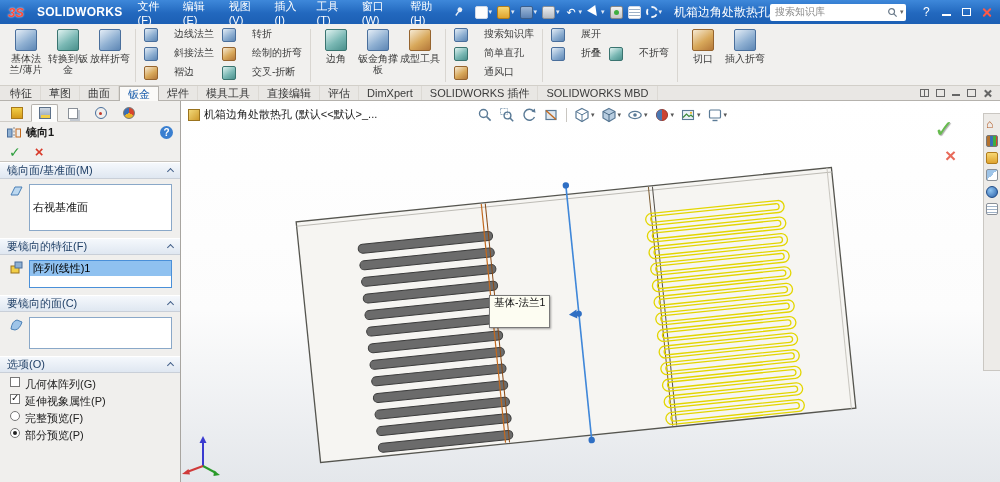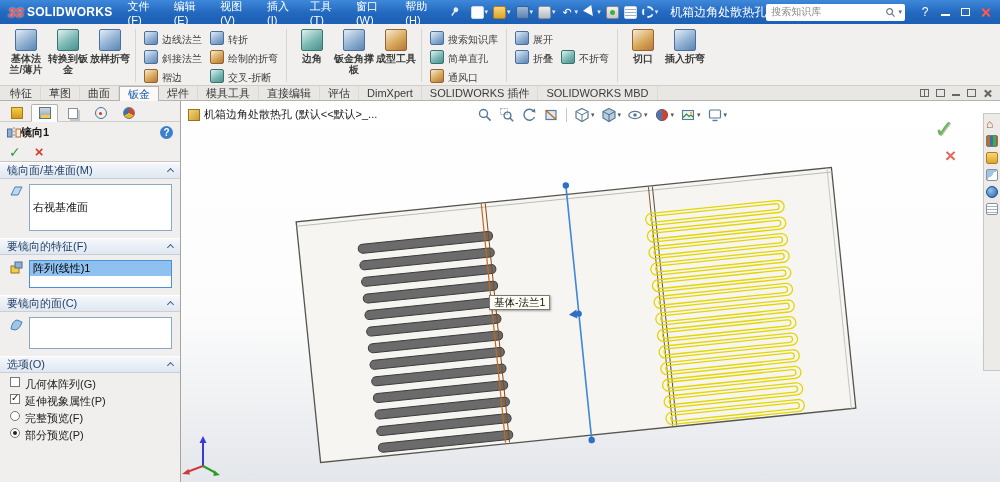--- a/index.html
+++ b/index.html
@@ -3,21 +3,21 @@
 <meta charset="utf-8">
 <style>
   * { margin:0; padding:0; box-sizing:border-box; }
   html,body { width:1000px; height:482px; }
   body { font-family:"Liberation Sans","DejaVu Sans",sans-serif; font-size:11px; overflow:hidden; background:#f0efed; }
   .app { width:1000px; height:482px; display:flex; flex-direction:column; }
 
   
   .titlebar { height:24px; background:linear-gradient(180deg,#3e88da 0%,#2268be 55%,#1c5fb4 100%);
     display:flex; align-items:center; color:#fff; padding:0 4px; flex:0 0 auto; }
-  .logo { display:flex; align-items:center; gap:3px; margin:0 8px 0 4px; }
+  .logo { display:flex; align-items:center; gap:13px; margin:0 8px 0 4px; }
   .logo-badge { color:#ff4a38; font-weight:bold; font-style:italic; font-size:13px; text-shadow:0 0 2px #fff; }
   .logo-text { font-weight:bold; font-size:12px; letter-spacing:.3px; }
   .menubar { display:flex; align-items:center; }
   .menu-item { padding:3px 7px; cursor:default; }
   .pin-btn { margin:0 4px; display:flex; align-items:center; }
   .qa-bar { display:flex; align-items:center; gap:1px; margin-left:4px; }
   .qa-btn { display:flex; align-items:center; padding:1px 2px; border-radius:2px; }
   .qa-ico { width:13px; height:13px; border-radius:2px; display:inline-flex; align-items:center; justify-content:center; }
   .qa-caret { font-size:7px; color:#dfe8f5; margin-left:1px; }
   .i-new { background:#fdfdfd; border:1px solid #cfd8e8; }
@@ -44,27 +44,27 @@
   .wb-close { position:relative; width:11px; height:11px; }
   .wb-close::before,.wb-close::after { content:""; position:absolute; left:5px; top:0; width:2px; height:11px; background:#ff5a48; border-radius:1px; }
   .wb-close::before { transform:rotate(45deg); } .wb-close::after { transform:rotate(-45deg); }
 
   
   .ribbon { height:61px; background:#f1f0ee; display:flex; align-items:stretch; padding:2px 0 0 5px; flex:0 0 auto; }
   .rb-group { display:flex; }
   .rb-col { display:flex; flex-direction:column; justify-content:flex-start; padding-top:2px; gap:2px; }
   .rb-col.center { justify-content:center; padding-top:0; }
   .rb-sep { width:1px; background:#d9d6d1; margin:3px 4px; }
-  .rb-large { width:42px; display:flex; flex-direction:column; align-items:center; padding-top:3px; gap:2px; border-radius:2px;font-weight:bold; }
+  .rb-large { width:42px; display:flex; flex-direction:column; align-items:center; padding-top:3px; gap:2px; border-radius:2px; }
   .rb-lbl { font-size:10px; line-height:11px; text-align:center; color:#3c3c3c; }
   .rb-ico { width:22px; height:22px; border-radius:2px; border:1px solid #4a6f9c;
     background:linear-gradient(145deg,#e4edf6,#8fb0d2 55%,#5d86b4); }
   .rb-ico.warm { background:linear-gradient(145deg,#f6ead4,#d8a85a 55%,#b4783a); border-color:#96642e; }
   .rb-ico.teal { background:linear-gradient(145deg,#dff2f0,#7ab8b4 55%,#4a908c); border-color:#3a7470; }
-  .rb-small { display:flex; align-items:flex-end; gap:4px; height:17px; padding:0 4px; border-radius:2px; }
+  .rb-small { display:flex; align-items:flex-start; gap:16px; height:17px; padding:0 4px; border-radius:2px; }
   .rb-ico-s { width:14px; height:14px; border-radius:2px; border:1px solid #4a6f9c; flex:0 0 auto;
     background:linear-gradient(145deg,#e4edf6,#8fb0d2 55%,#5d86b4); }
   .rb-ico-s.warm { background:linear-gradient(145deg,#f6ead4,#d8a85a 55%,#b4783a); border-color:#96642e; }
   .rb-ico-s.teal { background:linear-gradient(145deg,#dff2f0,#7ab8b4 55%,#4a908c); border-color:#3a7470; }
 
   
   .tabrow { height:16px; background:#e9e7e4; border-top:1px solid #d2cfc9; border-bottom:1px solid #b5b2ad;
     display:flex; align-items:stretch; padding-left:2px; flex:0 0 auto; }
   .tab { padding:1px 8px; color:#3a3a3a; font-size:11px; display:flex; align-items:center; border-right:1px solid #dcd9d4; }
   .tab.active { background:#fbfaf8; color:#1a5dab; border:1px solid #b5b2ad; border-bottom:none; margin-bottom:-1px; }
@@ -86,21 +86,21 @@
   .pm-tab.active { background:#fdfdfc; border:1px solid #b5b2ad; border-bottom:1px solid #fdfdfc; }
   .mt { width:12px; height:12px; }
   .mt-tree { background:linear-gradient(#f2ce46,#d49a1a); border:1px solid #a8781a; }
   .mt-wrench { background:linear-gradient(#cfd8e2,#8fa0b4); border:1px solid #5c7088; position:relative; }
   .mt-wrench::after { content:""; position:absolute; left:1px; top:7px; width:9px; height:3px; background:#f2ce46; }
   .mt-sheets { background:#fff; border:1px solid #8a9098; box-shadow:2px 2px 0 #c2c8d0; width:10px; height:11px; }
   .mt-target { border:1.5px solid #4a6f9c; border-radius:50%; position:relative; }
   .mt-target::after { content:""; position:absolute; left:3.5px; top:3.5px; width:3px; height:3px; border-radius:50%; background:#c23a2a; }
   .mt-sphere { border-radius:50%; background:conic-gradient(#d8452e 0 120deg,#e8b428 120deg 240deg,#3a6fb4 240deg 360deg); border:1px solid #777; }
 
-  .pm-title { height:21px; display:flex; align-items:center; padding:0 7px; color:#1a1a1a; font-weight:bold; }
+  .pm-title { height:21px; display:flex; align-items:center; gap:5px; padding:0 7px; color:#1a1a1a; font-weight:bold; }
   .pm-help { margin-left:auto; width:13px; height:13px; border-radius:50%; background:#3a7fd0; color:#fff;
     font-size:10px; font-weight:bold; display:flex; align-items:center; justify-content:center; }
   .pm-actions { height:19px; display:flex; align-items:center; gap:14px; padding:0 9px; border-bottom:1px solid #c8c5c0; }
   .pm-ok { color:#2e9e3e; font-size:14px; font-weight:bold; line-height:14px; }
   .pm-cancel { color:#d83a2a; font-size:15px; font-weight:bold; line-height:14px; }
 
   .pm-sec-h { height:17px; background:linear-gradient(#f5f8fc,#dfe7f1); color:#1f3f66; display:flex; align-items:center;
     padding:0 7px; border-top:1px solid #fff; border-bottom:1px solid #c9cfd8; }
   .chev { width:5px; height:5px; border-left:1.4px solid #44608a; border-top:1.4px solid #44608a;
     transform:rotate(45deg); margin-left:auto; margin-top:2px; }
@@ -119,21 +119,21 @@
 
   
   .viewport { flex:1; position:relative; background:linear-gradient(180deg,#ffffff 0%,#fcfcfc 55%,#e4e7eb 100%); overflow:hidden; }
   .scene { position:absolute; left:0; top:0; }
   .vp-tree { position:absolute; left:7px; top:6px; display:flex; align-items:center; gap:4px; color:#222; z-index:3; }
   .part-ico { width:12px; height:12px; background:linear-gradient(135deg,#f2d878,#cf9a2c); border:1px solid #9a731e; }
   .headsup { position:absolute; left:295px; top:5px; display:flex; align-items:center; gap:4px; z-index:3; }
   .hu-btn { display:flex; align-items:center; padding:1px; border-radius:2px; }
   .hu-caret { font-size:7px; color:#555; margin-left:1px; }
   .hu-sep { width:1px; height:14px; background:#c9c6c1; margin:0 2px; }
-  .callout { position:absolute; left:308px; top:194px; height:15px; line-height:13px; padding:0 4px;
+  .callout { position:absolute; left:308px; top:194px; height:33px; line-height:13px; padding:0 4px;
     background:#fdfdf2; border:1px solid #7a7a7a; box-shadow:1px 1px 2px rgba(0,0,0,.35); font-size:10.5px; color:#111; z-index:4; }
   .confirm-ok { position:absolute; left:753px; top:14px; color:#66bb4e; font-size:24px; font-weight:bold;
     text-shadow:1px 1px 1px #aaa; z-index:4; }
   .confirm-cancel { position:absolute; left:764px; top:44px; color:#e86a5a; font-size:19px; font-weight:bold; z-index:4; }
   .taskpane { position:absolute; right:0; top:12px; width:17px; height:258px; background:#edebe8; border:1px solid #cac7c2;
     border-right:none; display:flex; flex-direction:column; align-items:center; gap:5px; padding-top:4px; z-index:4; }
   .tp { width:12px; height:12px; border-radius:2px; }
   .tp-home { font-size:12px; line-height:12px; color:#b0541e; }
   .tp-lib { background:linear-gradient(90deg,#b4722e 0 3px,#3a6fb4 3px 6px,#3fae3f 6px 9px,#d8452e 9px 12px); border:1px solid #777; }
   .tp-folder { background:linear-gradient(#f7d774,#dfa32e); border:1px solid #b07c1c; }

